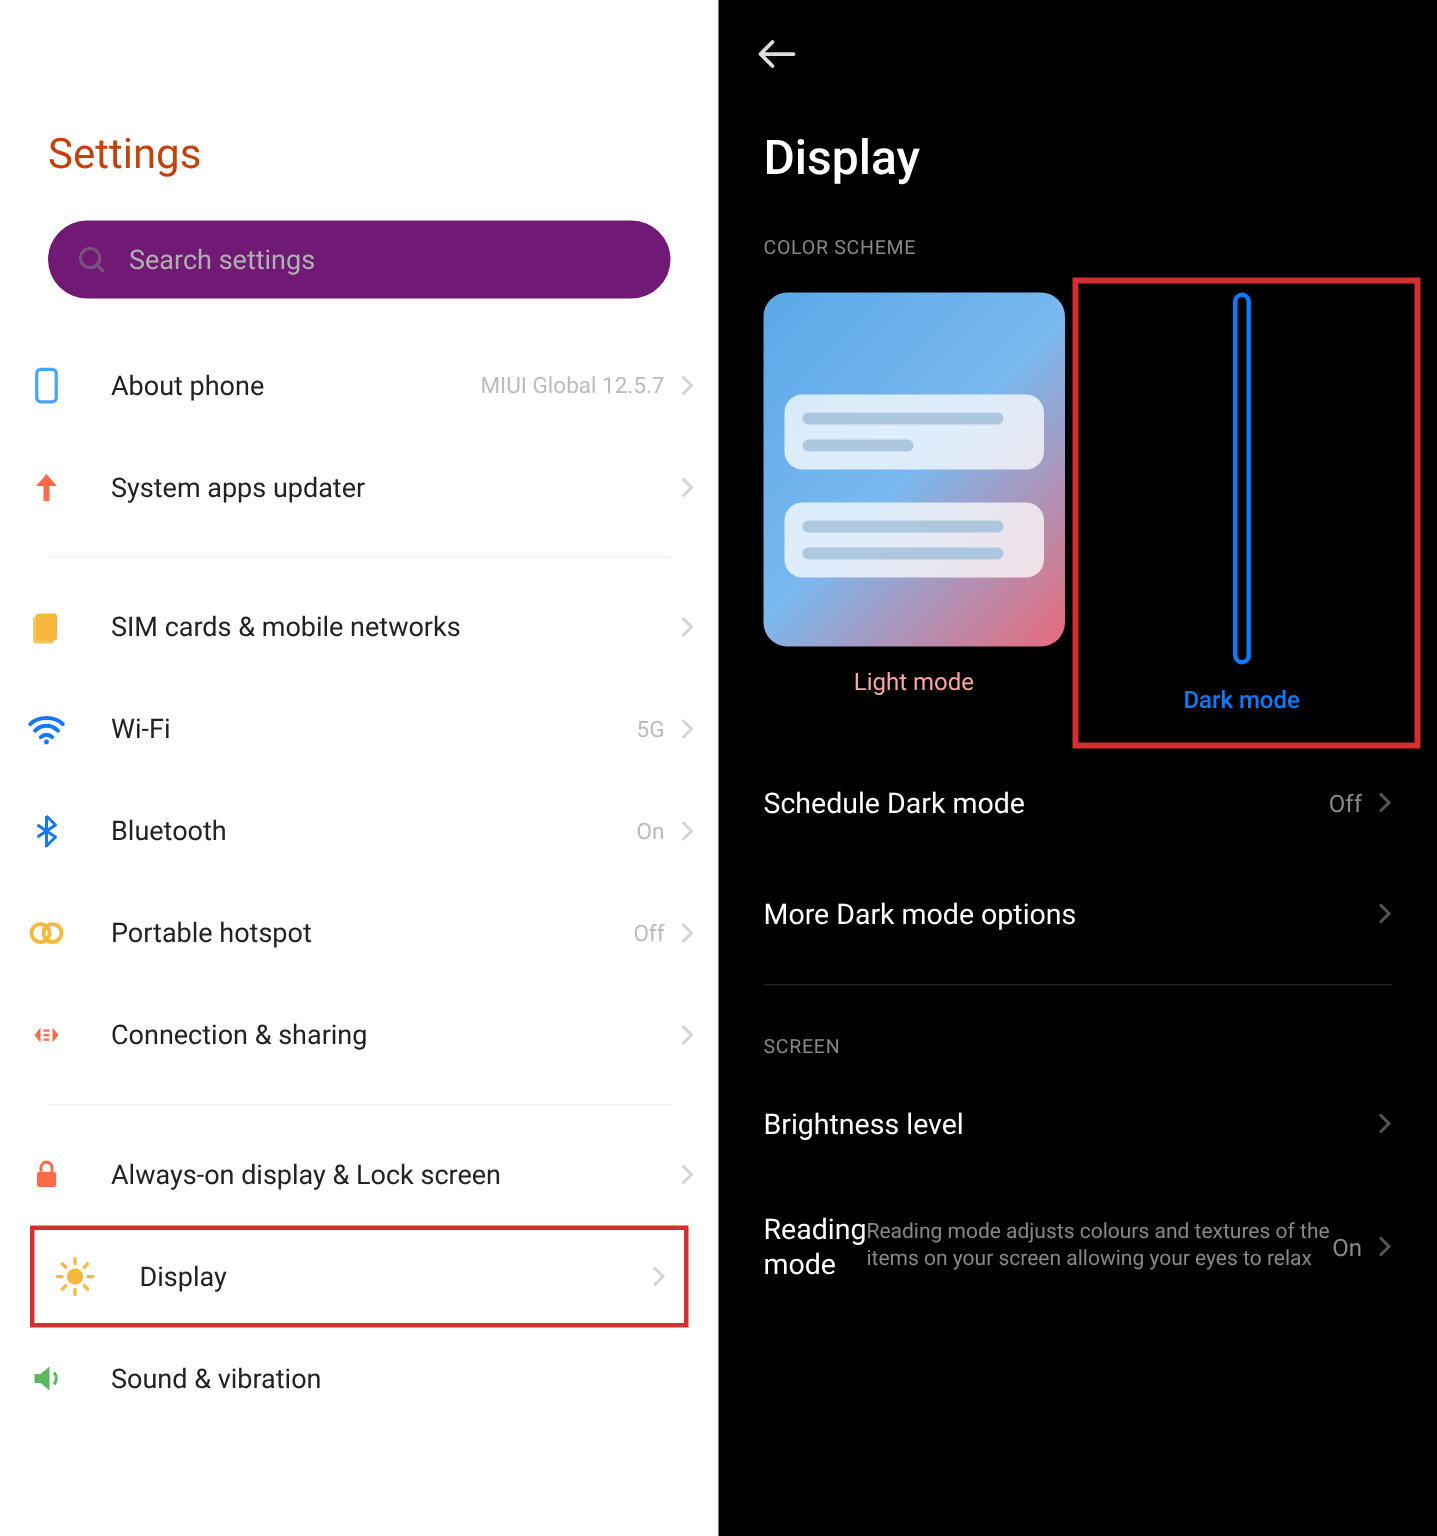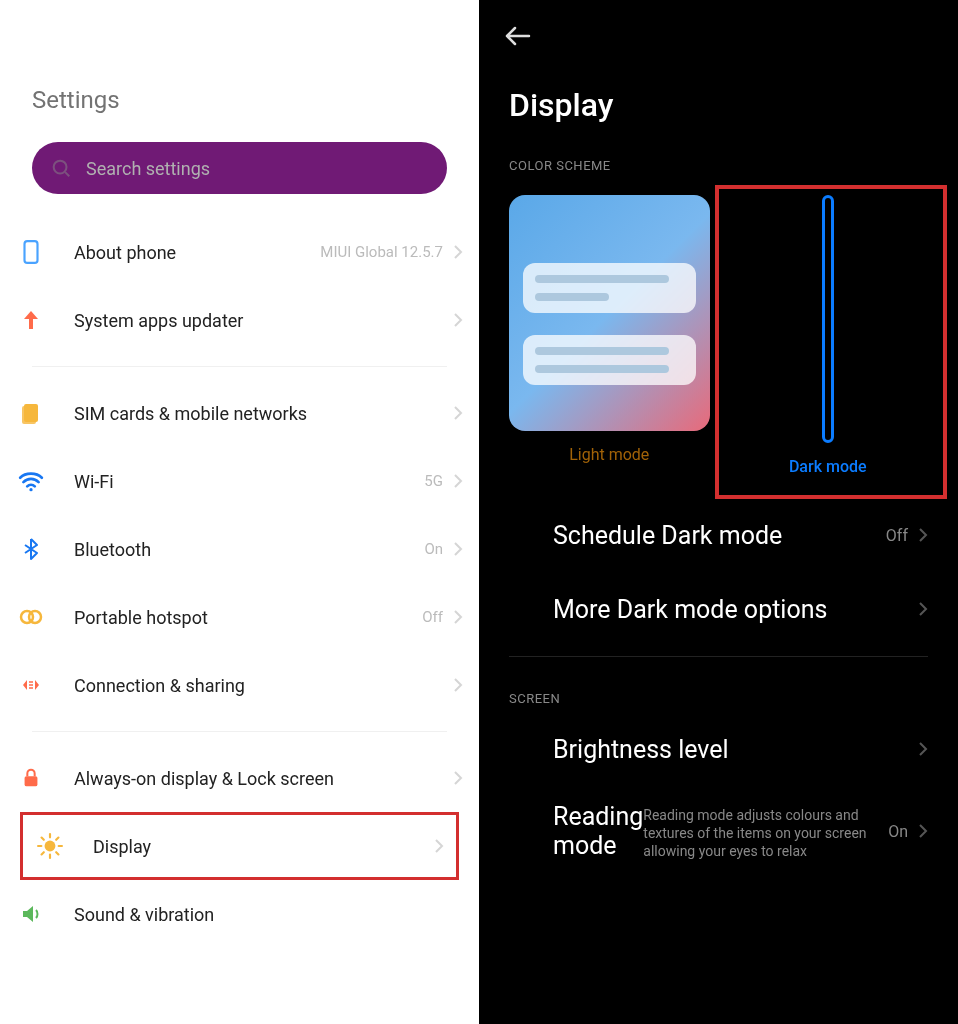--- a/index.html
+++ b/index.html
@@ -18,23 +18,23 @@
   }
   .right-panel {
     width: 479px;
     background: #000000;
     color: #ffffff;
     padding: 0;
   }
 
   
   .settings-title {
-    font-size: 24px;
+    font-size: 28px;
     font-weight: 400;
-    color: #737373;
+    color: #c2410c;
     padding: 86px 0 28px 32px;
   }
   .search-bar {
     margin: 0 32px 24px 32px;
     background: #701a75;
     border-radius: 32px;
     height: 52px;
     display: flex;
     align-items: center;
     padding: 0 18px;
@@ -171,21 +171,21 @@
     margin-bottom: 10px;
   }
   .preview-line:last-child { margin-bottom: 0; }
   .preview-card.light-card .preview-line { background: #adc8de; }
   .preview-line.short { width: 50%; }
   .preview-line.long { width: 90%; }
 
   .mode-label {
     margin-top: 14px;
     font-size: 16px;
-    color: #a16207;
+    color: #fca5a5;
   }
   .mode-label.active {
     color: #0b7cff;
     font-weight: 500;
   }
   .dark-selected-border {
     border: 3px solid #0b7cff;
     border-radius: 18px;
     padding: 3px;
   }
@@ -200,24 +200,23 @@
   }
 
   .dark-item {
     display: flex;
     align-items: center;
     padding: 0 30px;
     min-height: 74px;
     position: relative;
   }
   .dark-item .d-label {
-    font-size: 25px;
+    font-size: 19px;
     color: #fff;
     flex: 1;
-    margin-left: 44px;
   }
   .dark-item .d-label-sub {
     font-size: 14px;
     color: #888;
     line-height: 1.3;
     max-width: 340px;
     margin-top: 4px;
   }
   .dark-item .d-value {
     font-size: 16px;

